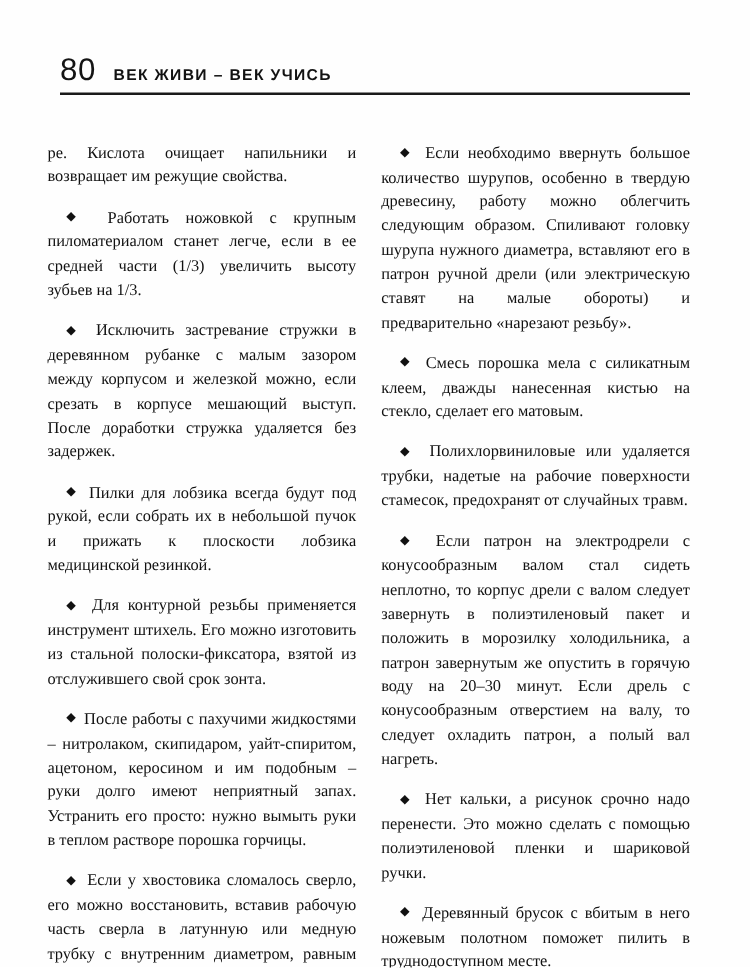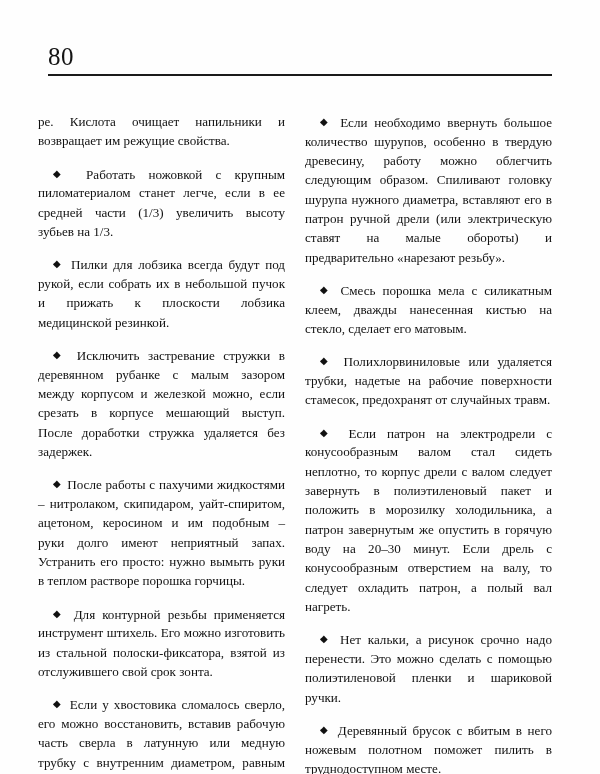--- a/index.html
+++ b/index.html
@@ -31,21 +31,21 @@
     width: 504px;
     height: 34px;
   }
   .header-row {
     display: flex;
     align-items: baseline;
     gap: 14px;
     height: 28px;
   }
   .folio {
-    font-family: Liberation Serif, serif;
+    font-family: Liberation Sans, sans-serif;
     font-size: 25px;
     font-weight: 400;
     letter-spacing: 0.5px;
     color: #141414;
     line-height: 1;
   }
   .running-title {
     font-family: "Liberation Sans", "DejaVu Sans", sans-serif;
     font-size: 12.5px;
     font-weight: bold;
@@ -99,32 +99,33 @@
   }
 </style>
 </head>
 <body>
 
 <div class="page">
 
   <div class="header">
     <div class="header-row">
       <span class="folio">80</span>
+      <span class="running-title">ВЕК ЖИВИ – ВЕК УЧИСЬ</span>
     </div>
     <div class="header-rule"></div>
   </div>
 
   <div class="columns">
     <div class="col">
         <p class="para"><span>ре. Кислота очищает напильники и возвращает им режущие свойства.</span></p>
         <p class="para indent"><span class="bullet">◆ </span><span>Работать ножовкой с крупным пиломатериалом станет легче, если в ее средней части (1/3) увеличить высоту зубьев на 1/3.</span></p>
+        <p class="para indent"><span class="bullet">◆ </span><span>Исключить застревание стружки в деревянном рубанке с малым зазором между корпусом и железкой можно, если срезать в корпусе мешающий выступ. После доработки стружка удаляется без задержек.</span></p>
         <p class="para indent"><span class="bullet">◆ </span><span>Пилки для лобзика всегда будут под рукой, если собрать их в небольшой пучок и прижать к плоскости лобзика медицинской резинкой.</span></p>
-        <p class="para indent"><span class="bullet">◆ </span><span>Исключить застревание стружки в деревянном рубанке с малым зазором между корпусом и железкой можно, если срезать в корпусе мешающий выступ. После доработки стружка удаляется без задержек.</span></p>
+        <p class="para indent"><span class="bullet">◆ </span><span>Для контурной резьбы применяется инструмент штихель. Его можно изготовить из стальной полоски-фиксатора, взятой из отслужившего свой срок зонта.</span></p>
         <p class="para indent"><span class="bullet">◆ </span><span>После работы с пахучими жидкостями – нитролаком, скипидаром, уайт-спиритом, ацетоном, керосином и им подобным – руки долго имеют неприятный запах. Устранить его просто: нужно вымыть руки в теплом растворе порошка горчицы.</span></p>
-        <p class="para indent"><span class="bullet">◆ </span><span>Для контурной резьбы применяется инструмент штихель. Его можно изготовить из стальной полоски-фиксатора, взятой из отслужившего свой срок зонта.</span></p>
         <p class="para indent"><span class="bullet">◆ </span><span>Если  у хвостовика сломалось сверло, его можно восстановить, вставив рабочую часть сверла в латунную или медную трубку с внутренним диаметром, равным диаметру сверла. Трубку обжимают в тисках или обшлепывают молотком.</span></p>
       </div>
     <div class="col">
         <p class="para indent"><span class="bullet">◆ </span><span>Если необходимо ввернуть большое количество шурупов, особенно в твердую древесину, работу можно облегчить следующим образом. Спиливают головку шурупа нужного диаметра, вставляют его в патрон ручной дрели (или электрическую ставят на малые обороты) и предварительно «нарезают резьбу».</span></p>
         <p class="para indent"><span class="bullet">◆ </span><span>Смесь порошка мела с силикатным клеем, дважды нанесенная кистью на стекло, сделает его матовым.</span></p>
         <p class="para indent"><span class="bullet">◆ </span><span>Полихлорвиниловые или удаляется трубки, надетые на рабочие поверхности стамесок, предохранят от случайных травм.</span></p>
         <p class="para indent"><span class="bullet">◆ </span><span>Если патрон на электродрели с конусообразным валом стал сидеть неплотно, то корпус дрели с валом следует завернуть в полиэтиленовый пакет и положить в морозилку холодильника, а патрон завернутым же опустить в горячую воду на 20–30 минут. Если дрель с конусообразным отверстием на валу, то следует охладить патрон, а полый вал нагреть.</span></p>
         <p class="para indent"><span class="bullet">◆ </span><span>Нет кальки, а рисунок срочно надо перенести. Это можно сделать с помощью полиэтиленовой пленки и шариковой ручки.</span></p>
         <p class="para indent"><span class="bullet">◆ </span><span>Деревянный брусок с вбитым в него ножевым полотном поможет пилить в труднодоступном месте.</span></p>
       </div>

